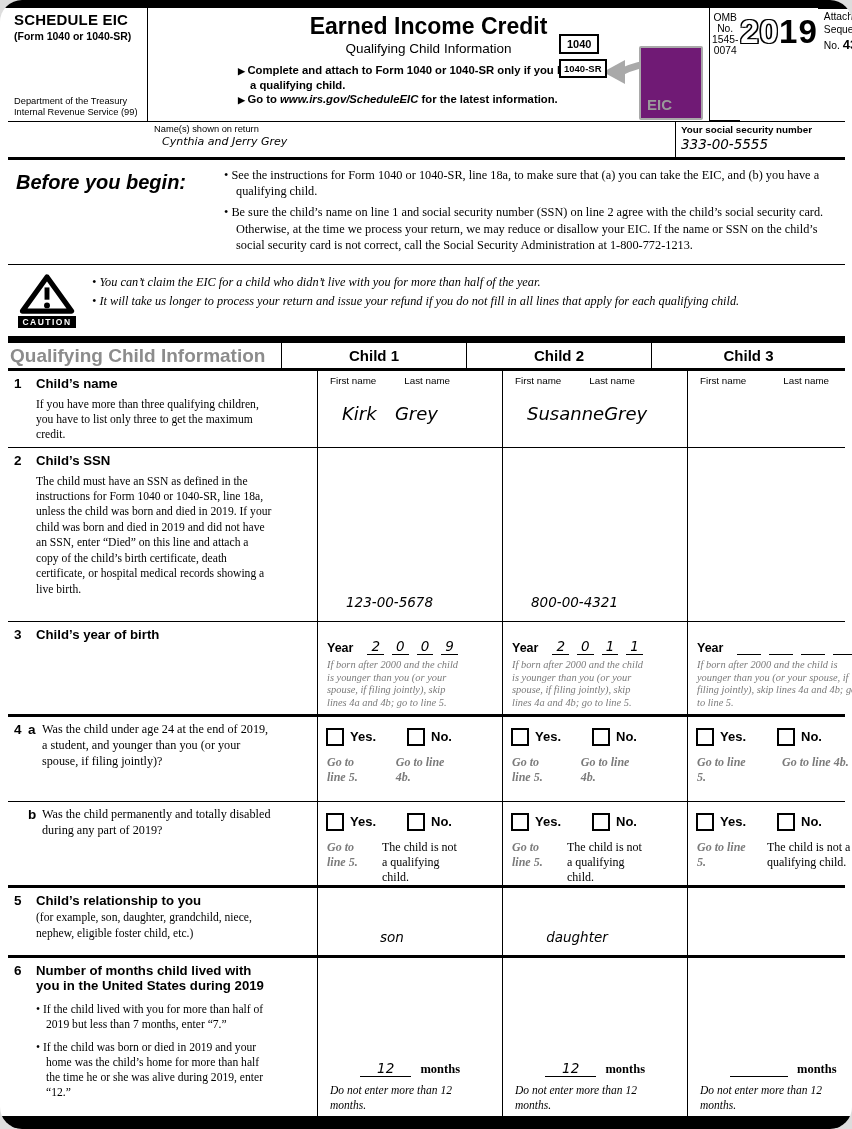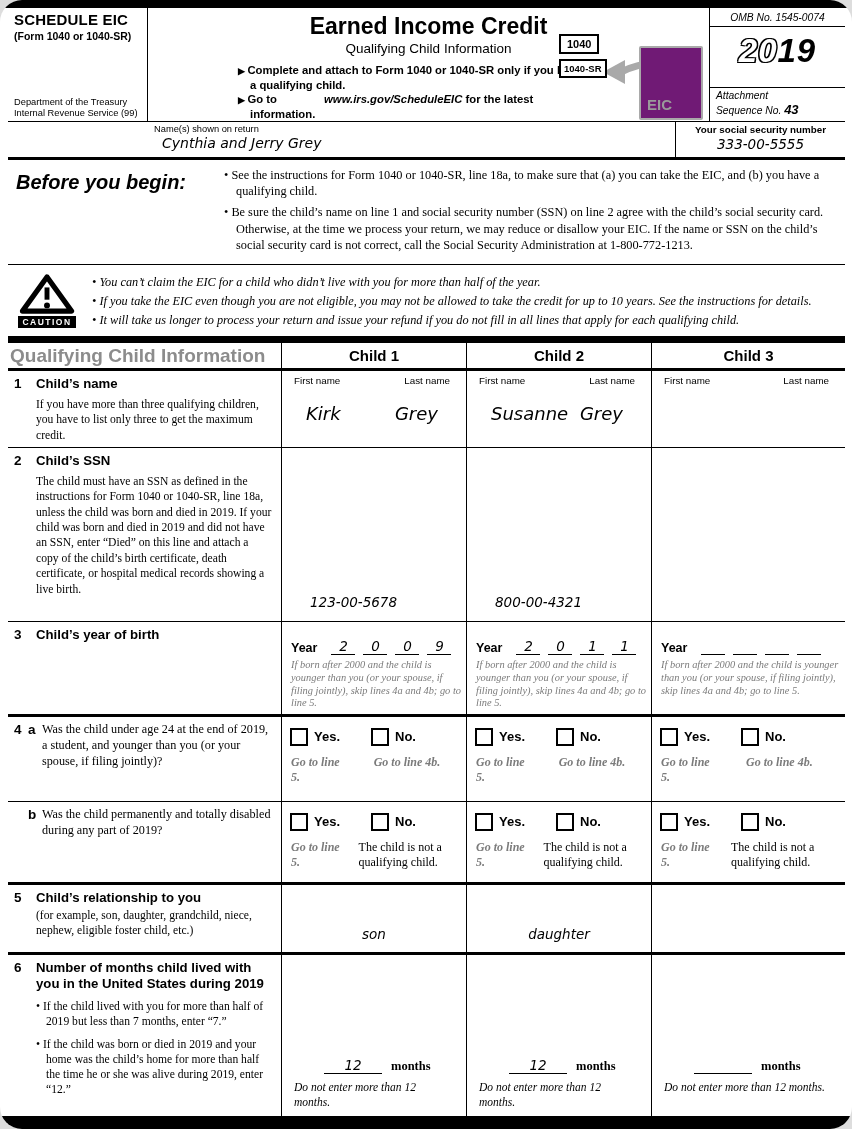--- a/index.html
+++ b/index.html
@@ -18,44 +18,44 @@
   .h-left { border-right:1px solid #000; padding:3px 4px 2px 6px; display:flex; flex-direction:column; }
   .sched-title { font-size:15px; font-weight:bold; letter-spacing:0.2px; }
   .form-sub { font-size:10.5px; font-weight:bold; margin-top:2px; }
   .dept { margin-top:auto; font-size:9.3px; line-height:1.25; }
   .h-center { position:relative; text-align:center; padding-top:5px; }
   .main-title { font-size:23px; font-weight:bold; }
   .subtitle { font-size:13.5px; margin-top:1px; }
   .instrs { text-align:left; margin:7px 0 0 90px; width:345px; }
   .instr { font-size:11.3px; font-weight:bold; line-height:1.3; padding-left:12px; text-indent:-12px; }
   .instr::before { content:"▶ "; font-size:9px; }
-  .goto-url { font-style:italic;margin-left:44px; }
+  .goto-url { font-style:italic; }
   
   .eic-graphic { position:absolute; top:24px; right:2px; width:150px; height:92px; }
   .eic-arrow { position:absolute; left:0; top:0; }
   .doc { position:absolute; right:4px; top:14px; width:64px; height:74px; border:2px solid #a9a9a9; border-radius:2px; background:#701a75; }
   .doc-label { position:absolute; left:6px; bottom:5px; color:#9a9a9a; font-weight:bold; font-size:15px; }
   .badge { position:absolute; left:2px; background:#fff; border:2px solid #000; font-weight:bold; text-align:center; }
   .badge-1040 { top:2px; font-size:11px; padding:2px 6px; }
   .badge-1040sr { top:27px; font-size:9.5px; padding:2px 3px; }
-  .h-right { border-left:1px solid #000; text-align:center; display:flex; flex-direction:column;font-style:italic; }
+  .h-right { border-left:1px solid #000; text-align:center; display:flex; flex-direction:row; }
   .omb { font-size:10.3px; padding:4px 2px 3px 2px; border-bottom:1px solid #000; }
   .tax-year { font-size:33px; font-weight:bold; padding:5px 0 2px 0; letter-spacing:1px; flex:1; }
   .y-outline { color:#fff; text-shadow:-1.4px -1.4px 0 #000, 1.4px -1.4px 0 #000, -1.4px 1.4px 0 #000, 1.4px 1.4px 0 #000; }
   .attach-block { border-top:1px solid #000; text-align:left; font-size:10.3px; padding:2px 4px 3px 6px; line-height:1.25; }
   .seq-no { font-weight:bold; font-size:13px; }
 
   
   .name-row { display:grid; grid-template-columns:1fr 170px; border-bottom:3px solid #000; height:38px; }
   .nr-left { padding:2px 4px 2px 146px; }
   .tiny-label { font-size:9.3px; }
   .tiny-label.bold { font-weight:bold; font-size:9.8px; }
   .fill { font-family:"DejaVu Sans", sans-serif; font-style:italic; }
-  .name-value { font-size:14px; margin:1px 0 0 8px; }
-  .nr-right { border-left:1px solid #000; padding:2px 5px;text-align:center; }
+  .name-value { font-size:11px; margin:1px 0 0 8px; }
+  .nr-right { border-left:1px solid #000; padding:2px 5px; }
   .ssn-value { font-size:13.5px; margin-top:1px; }
 
   
   .before { display:flex; border-bottom:1px solid #000; min-height:87px; padding:7px 4px 6px 8px; }
   .before-heading { width:208px; font-size:20px; font-weight:bold; font-style:italic; padding-top:4px; }
   .before-list { flex:1; font-family:"Liberation Serif", serif; font-size:12.3px; line-height:1.32; padding-right:6px; }
   .b-item { padding-left:12px; text-indent:-12px; margin-bottom:5px; }
   .b-item::before { content:"• "; }
 
   
@@ -78,21 +78,21 @@
   .lhead { display:flex; }
   .lnum { width:22px; font-weight:bold; font-size:13.5px; flex:none; }
   .lnum.narrow { width:14px; }
   .lletter { width:10px; font-weight:bold; font-size:13.5px; flex:none; margin-right:4px; }
   .ltitle { font-weight:bold; font-size:13.2px; line-height:1.18; }
   .lquestion { font-family:"Liberation Serif", serif; font-size:12.2px; line-height:1.3; padding-right:2px; }
   .ldesc { margin-left:22px; font-family:"Liberation Serif", serif; font-size:11.6px; line-height:1.33; margin-top:5px; padding-right:2px; }
   .ldesc.tight { margin-top:2px; }
   .l-bullet { margin:8px 0 0 22px; font-family:"Liberation Serif", serif; font-size:11.6px; line-height:1.3; padding-left:10px; text-indent:-10px; padding-right:4px; }
   .l-bullet::before { content:"• "; }
-  .ccell { border-left:1px solid #000; position:relative; }
+  .ccell { border-left:1px solid #000; position:relative;margin-left:36px; }
 
   
   .row1 { min-height:77px; }
   .fl-labels { display:flex; justify-content:space-between; padding:4px 16px 0 12px; font-size:9.8px; }
   .fl-values { display:flex; justify-content:space-between; padding:0 28px 6px 24px; margin-top:17px; font-size:18px; }
   
   .row2 { min-height:174px; }
   .ssn-cell { display:flex; align-items:flex-end; padding:0 0 11px 28px; font-size:13.5px; }
   
   .row3 { min-height:85px; }
@@ -197,21 +197,20 @@
       <div class="caution-box">
         <svg width="56" height="42" viewBox="0 0 64 47">
           <path d="M32 4 L60 43 H4 Z" fill="#fff" stroke="#000" stroke-width="6" stroke-linejoin="round"></path>
           <rect x="29.2" y="16" width="5.6" height="14" fill="#000"></rect>
           <circle cx="32" cy="36.5" r="3.4" fill="#000"></circle>
         </svg>
         <div class="caution-label">CAUTION</div>
       </div>
       <div class="caution-list">
         <div class="c-item">You can’t claim the EIC for a child who didn’t live with you for more than half of the year.</div>
-        <div class="c-item">If you take the EIC even though you are not eligible, you may not be allowed to take the credit for up to 10 years. See the instructions for details.</div>
         <div class="c-item">It will take us longer to process your return and issue your refund if you do not fill in all lines that apply for each qualifying child.</div>
       </div>
     </div>
 
     <div class="grid-cols qci-row">
       <div class="qci-title">Qualifying Child Information</div>
       <div class="child-h">Child 1</div>
       <div class="child-h">Child 2</div>
       <div class="child-h">Child 3</div>
     </div>

